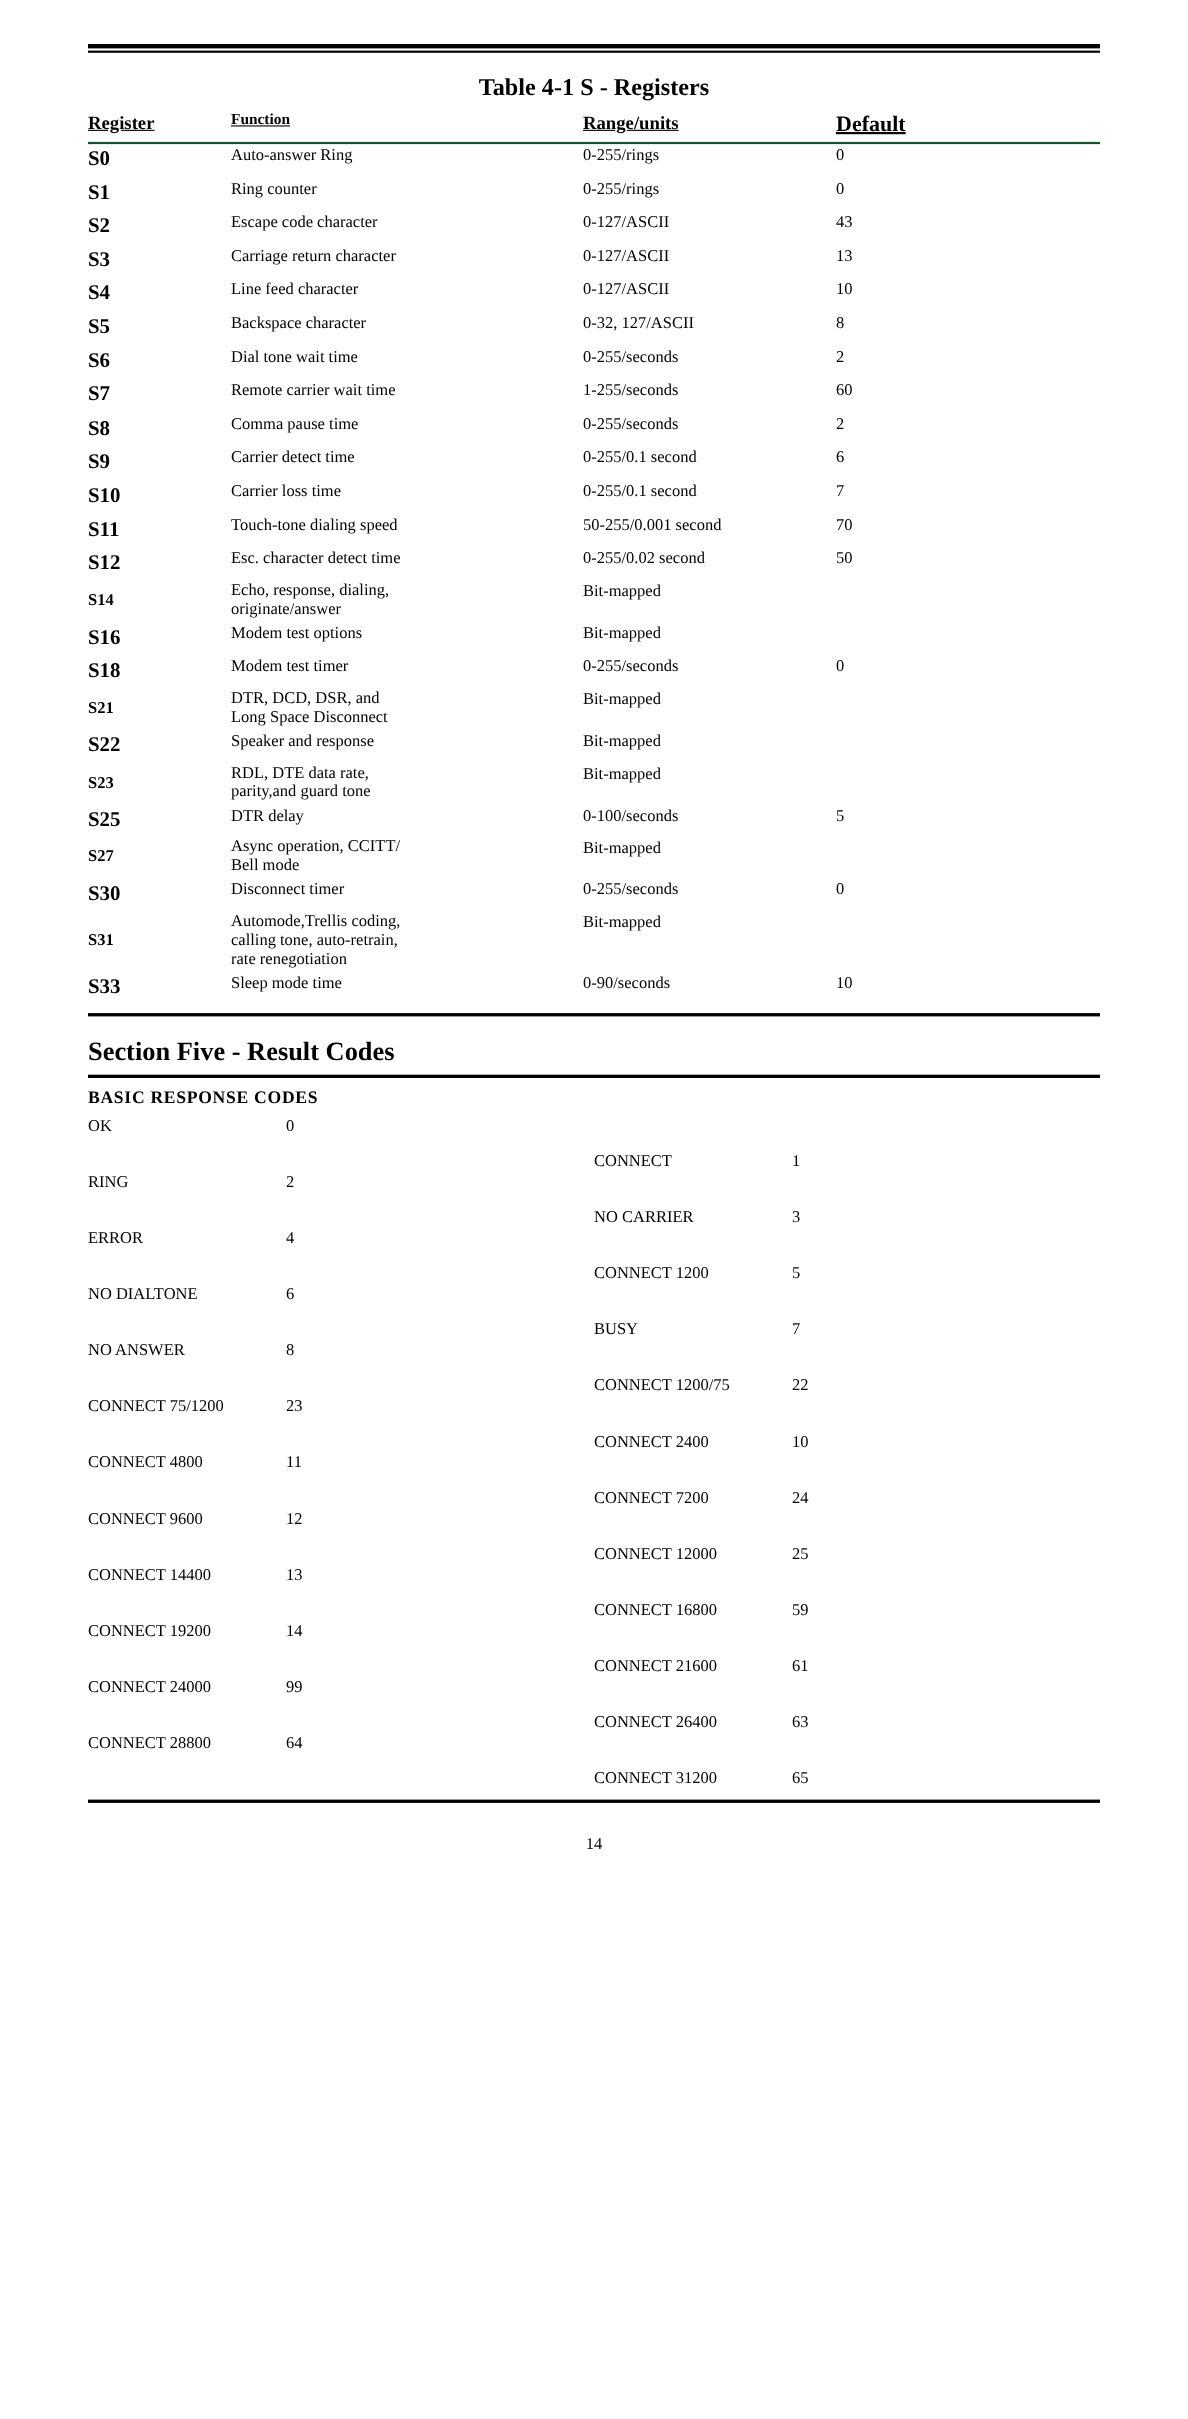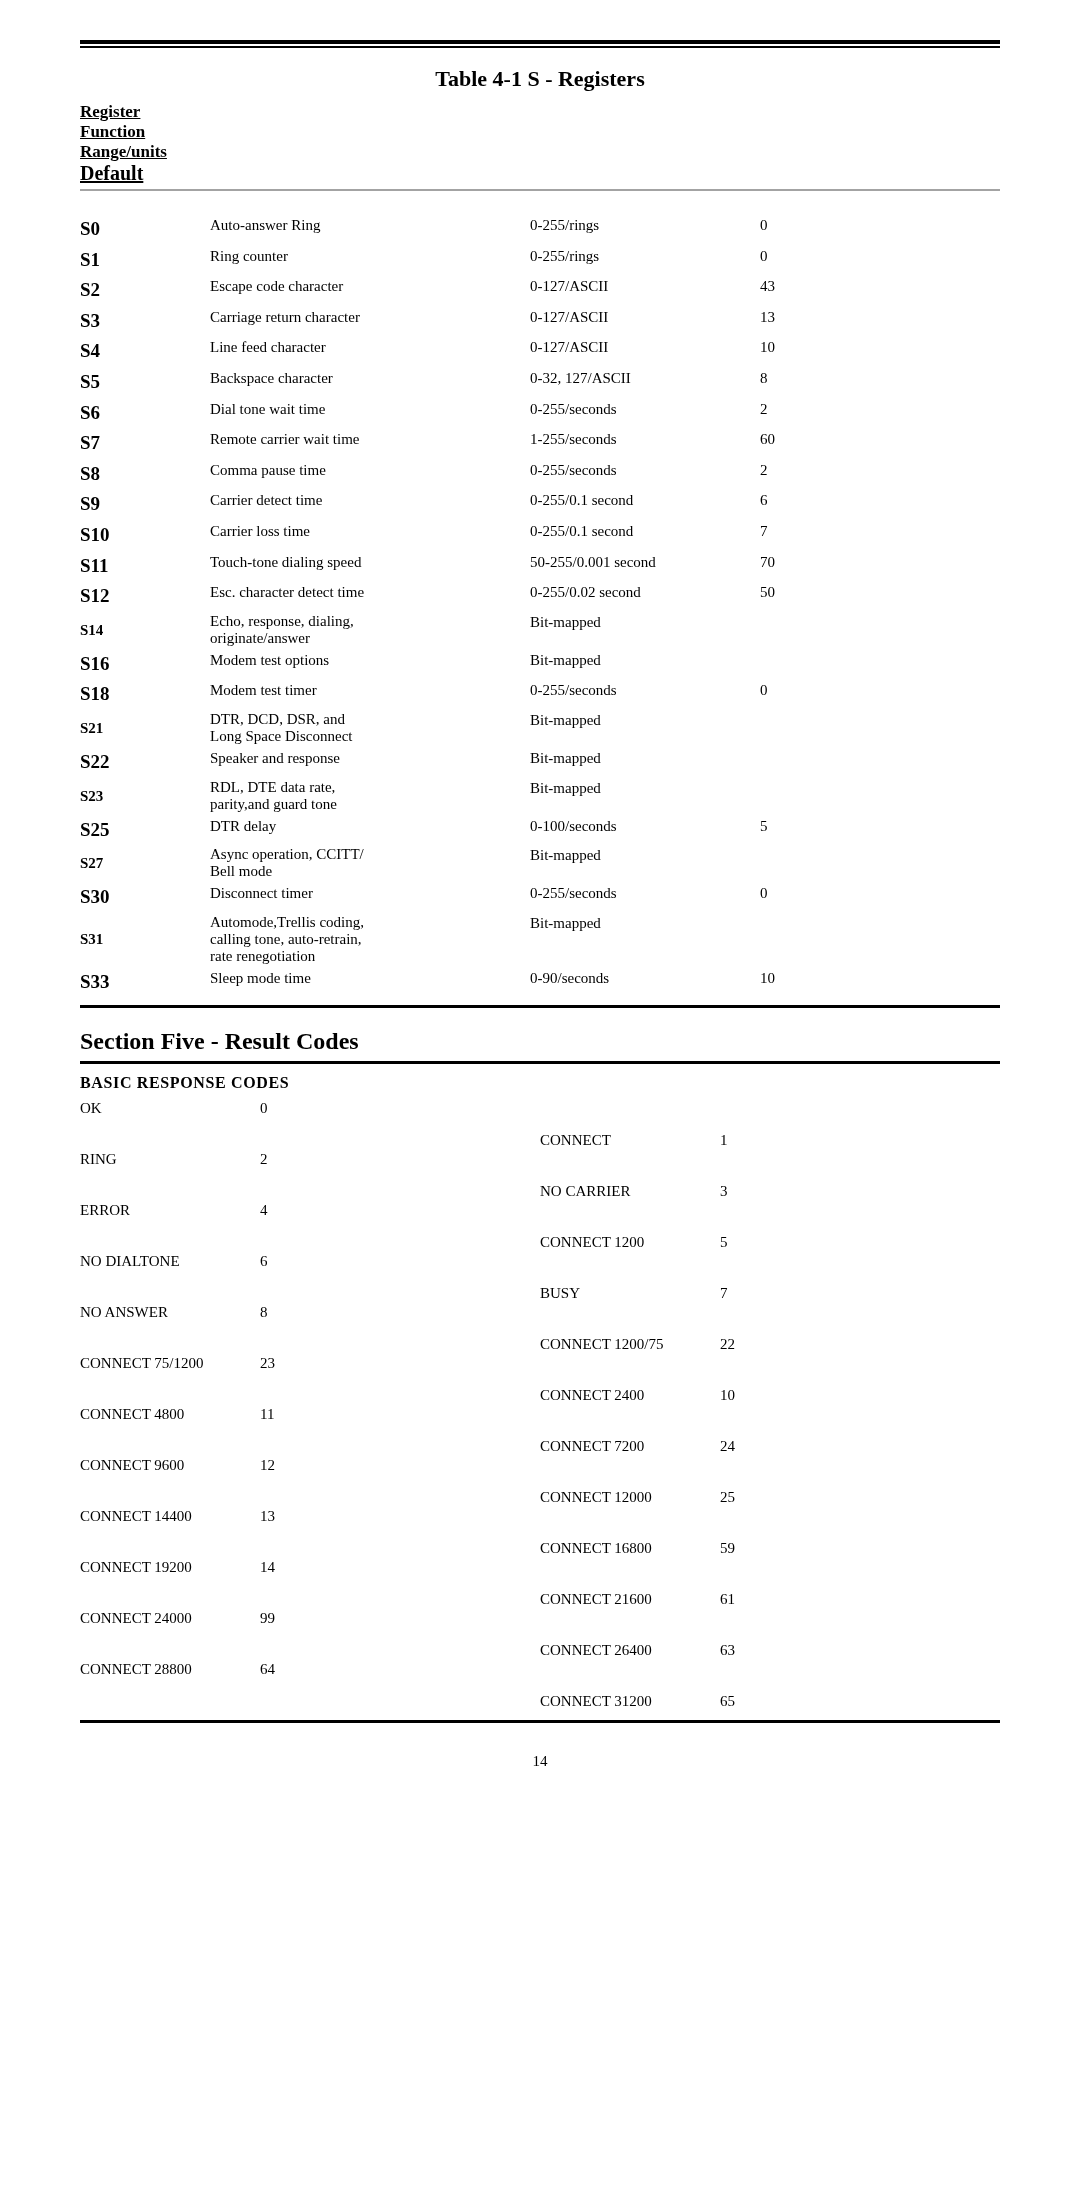--- a/index.html
+++ b/index.html
@@ -24,35 +24,35 @@
 
     .table-title {
       text-align: center;
       font-size: 22px;
       font-weight: bold;
       margin-bottom: 10px;
     }
 
     .col-headers {
       display: flex;
-      flex-direction: column;
-      border-bottom: 2px solid #a3a3a3;
+      flex-direction: row;
+      border-bottom: 2px solid #14532d;
       padding-bottom: 4px;
-      margin-bottom: 24px;
+      margin-bottom: 0;
     }
     .col-register {
       width: 130px;
       font-weight: bold;
       font-size: 17px;
       text-decoration: underline;
     }
     .col-function {
       width: 320px;
       font-weight: bold;
-      font-size: 17px;
+      font-size: 14px;
       text-decoration: underline;
     }
     .col-range {
       width: 230px;
       font-weight: bold;
       font-size: 17px;
       text-decoration: underline;
     }
     .col-default {
       font-weight: bold;

